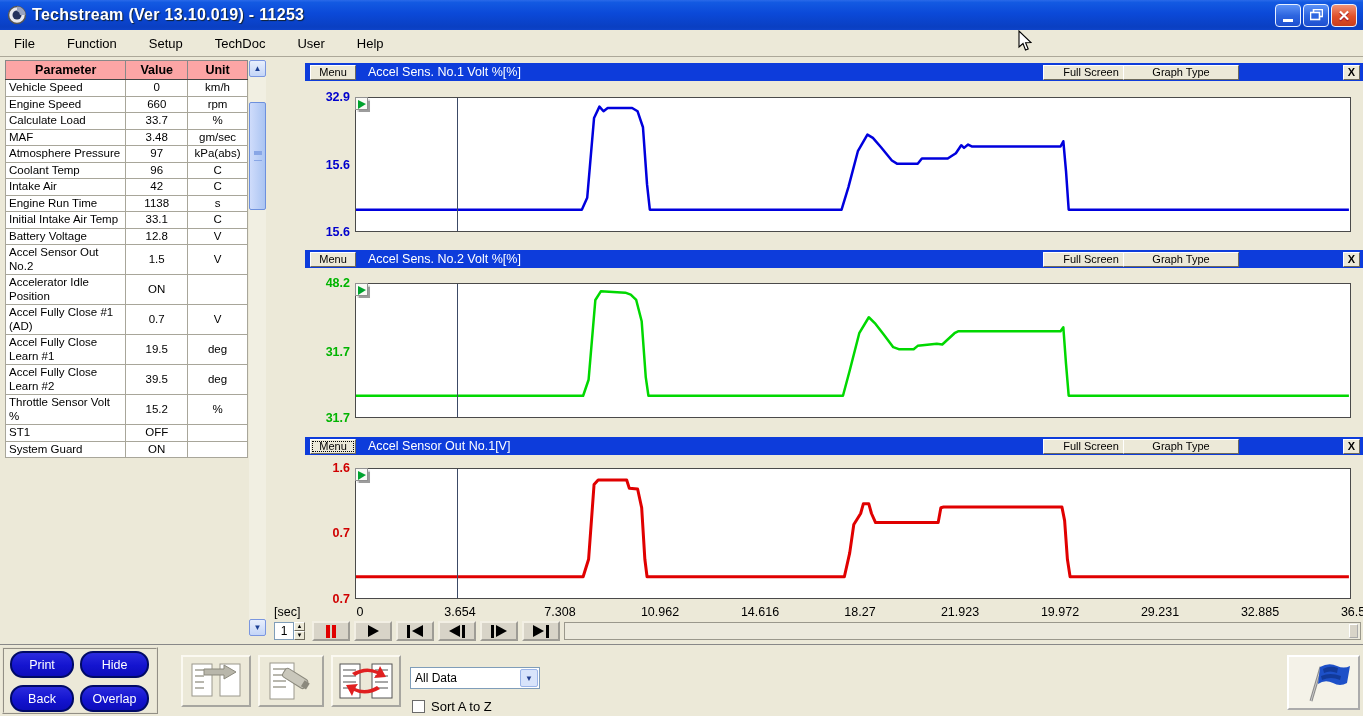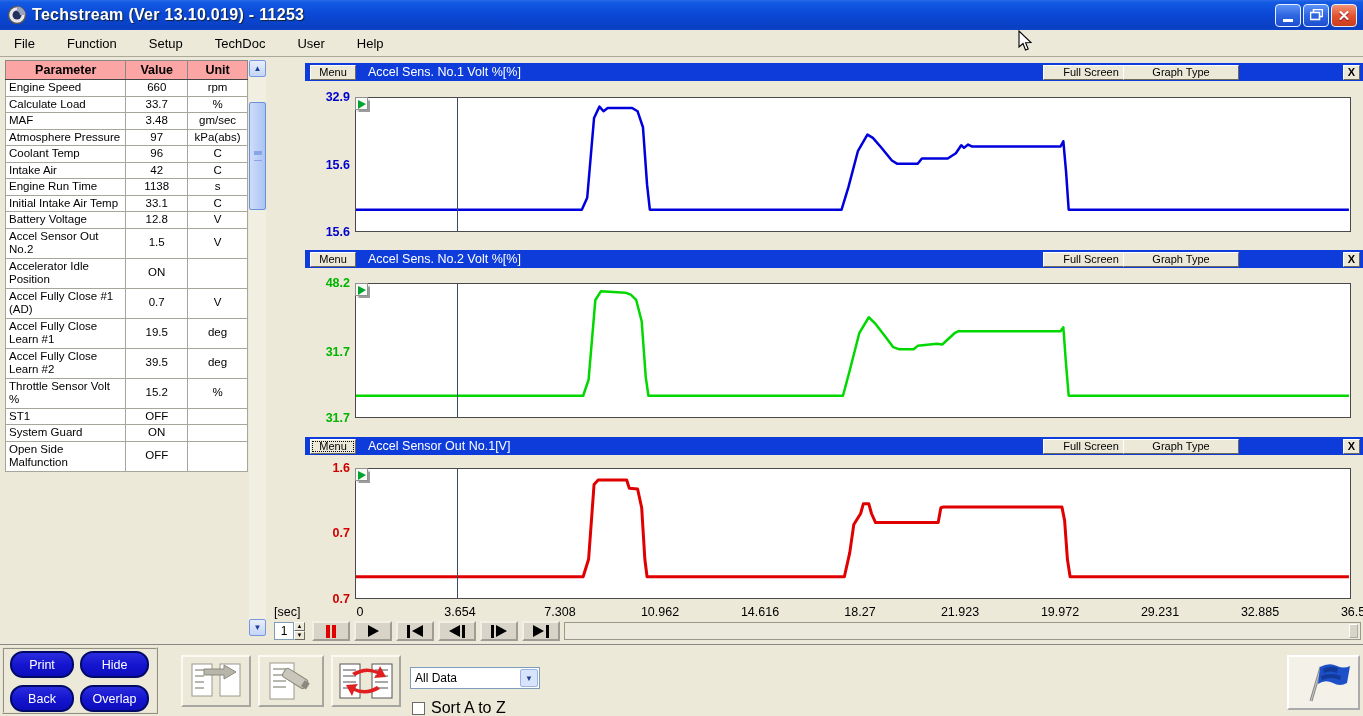--- a/index.html
+++ b/index.html
@@ -102,21 +102,21 @@
     color:#fff; font-size:12.5px; font-family:"Liberation Sans", sans-serif;
     display:flex; align-items:center; justify-content:center; }
   .iconbtn { position:absolute; top:10px; height:52px; background:#ece9d8;
     border:2px outset #fbf9f1; display:flex; align-items:center; justify-content:center; }
   .dropdown { position:absolute; left:410px; top:22px; width:130px; height:22px; background:#fff;
     border:1px solid #7f9db9; font-size:12px; display:flex; align-items:center; padding-left:4px; }
   .dd-arrow { position:absolute; right:1px; top:1px; width:18px; height:18px; background:#d8e4fb;
     border:1px solid #9ab4e8; border-radius:2px; display:flex; align-items:center; justify-content:center;
     font-size:8px; color:#223f8f; }
   .checkrow { position:absolute; left:412px; top:54px; display:flex; align-items:center; gap:6px;
-    font-size:16px; }
+    font-size:13px; }
   .checkbox { width:13px; height:13px; background:#fff; border:1px solid #6a6a6a; }
   .flagbtn { position:absolute; left:1287px; top:10px; width:73px; height:55px; background:#f4f2e8;
     border:2px outset #fff; display:flex; align-items:center; justify-content:center; }
 
   .mouse-cursor { position:absolute; left:1018px; top:30px; width:14px; height:21px; pointer-events:none; }
 </style>
 </head>
 <body>
 
 <div class="app">
@@ -157,20 +157,25 @@
     <table class="params">
       <thead>
         <tr>
           <th>Parameter</th>
           <th>Value</th>
           <th>Unit</th>
         </tr>
       </thead>
       <tbody id="param-rows">
           <tr>
+            <td class="c-param">Vehicle Speed</td>
+            <td class="c-value">0</td>
+            <td class="c-unit">km/h</td>
+          </tr>
+          <tr>
             <td class="c-param">Engine Speed</td>
             <td class="c-value">660</td>
             <td class="c-unit">rpm</td>
           </tr>
           <tr>
             <td class="c-param">Calculate Load</td>
             <td class="c-value">33.7</td>
             <td class="c-unit">%</td>
           </tr>
           <tr>
@@ -239,25 +244,20 @@
             <td class="c-unit">%</td>
           </tr>
           <tr>
             <td class="c-param">ST1</td>
             <td class="c-value">OFF</td>
             <td class="c-unit"></td>
           </tr>
           <tr>
             <td class="c-param">System Guard</td>
             <td class="c-value">ON</td>
-            <td class="c-unit"></td>
-          </tr>
-          <tr>
-            <td class="c-param">Open Side Malfunction</td>
-            <td class="c-value">OFF</td>
             <td class="c-unit"></td>
           </tr>
         </tbody>
     </table>
     <div class="vscroll">
       <div class="sbtn up">▲</div>
       <div class="sthumb"></div>
       <div class="sbtn down">▼</div>
     </div>
   </div>

